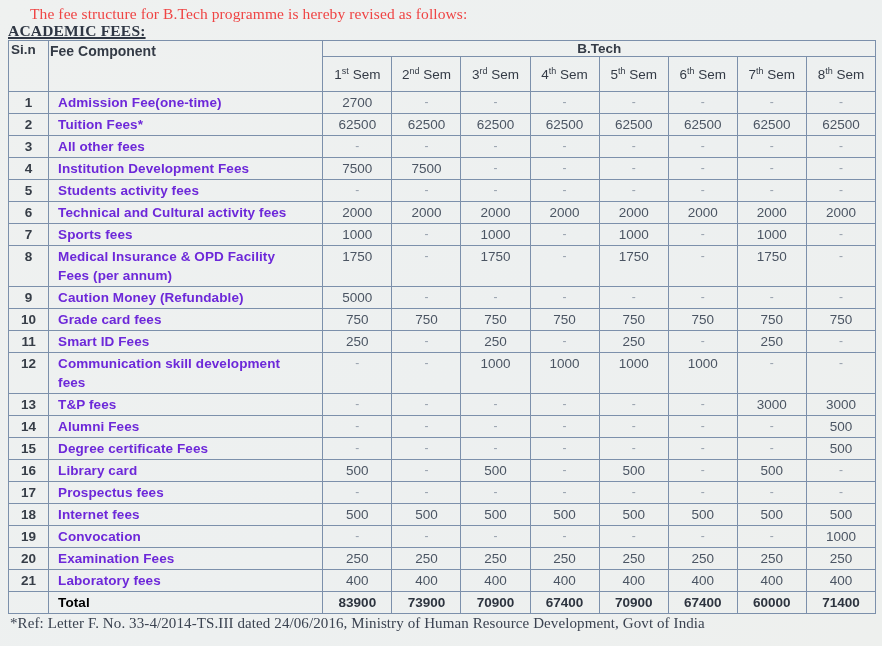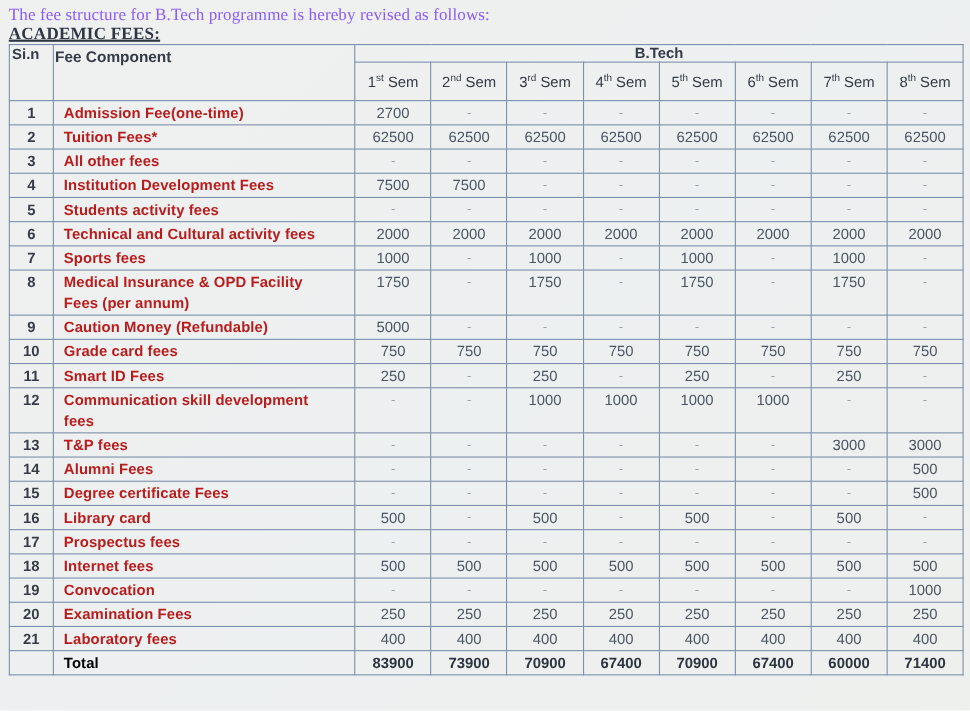--- a/index.html
+++ b/index.html
@@ -13,22 +13,23 @@
     background: linear-gradient(135deg, #eff1f0 0%, #edf0f0 55%, #eef0ee 100%);
     font-family: "Liberation Sans", sans-serif;
   }
   .page {
     padding: 5px 6px 0 8px;
   }
   .intro {
     font-family: "Liberation Serif", serif;
     font-size: 15.5px;
     line-height: 17px;
-    color: #8b5cf6;
+    color: #ef4444;
     letter-spacing: 0.1px;
+    margin-left: 22px;
   }
   .section-heading {
     font-family: "Liberation Serif", serif;
     font-size: 15.5px;
     line-height: 17px;
     font-weight: 700;
     color: #2f3744;
     text-decoration: underline;
     text-decoration-thickness: 1.5px;
     letter-spacing: 0.2px;
@@ -92,21 +93,21 @@
     padding-top: 1px;
     padding-bottom: 1px;
   }
   td.sn {
     text-align: center;
     font-weight: 700;
     color: #363d47;
   }
   td.comp {
     font-weight: 700;
-    color: #b91c1c;
+    color: #6d28d9;
     padding-left: 9px;
     padding-right: 4px;
     letter-spacing: 0.1px;
   }
   td.val {
     text-align: center;
     color: #4b5563;
   }
   td.val.dash {
     color: #97a1ad;
@@ -427,13 +428,14 @@
           <td class="val">70900</td>
           <td class="val">67400</td>
           <td class="val">70900</td>
           <td class="val">67400</td>
           <td class="val">60000</td>
           <td class="val">71400</td>
         </tr>
       </tbody>
   </table>
 
+  <div class="footnote">*Ref: Letter F. No. 33-4/2014-TS.III dated 24/06/2016, Ministry of Human Resource Development, Govt of India</div>
 </div>
 
 </body></html>

